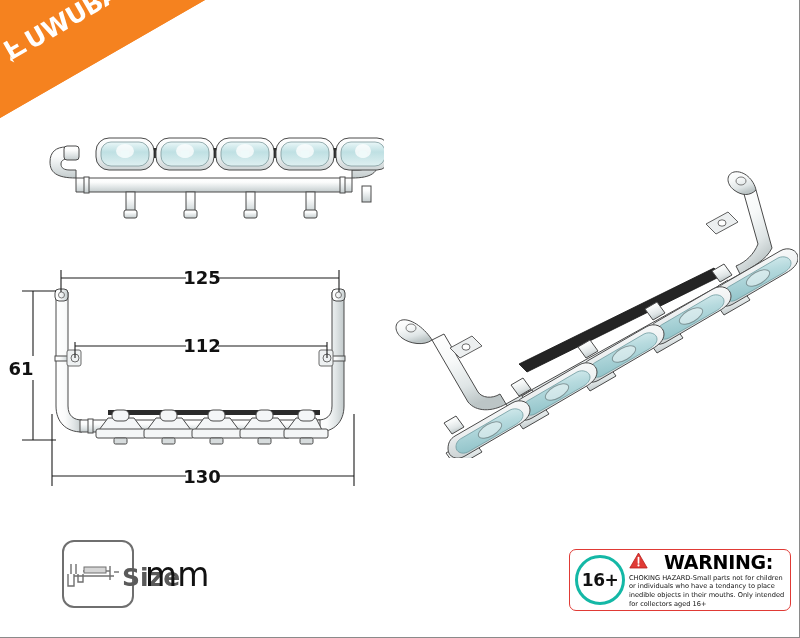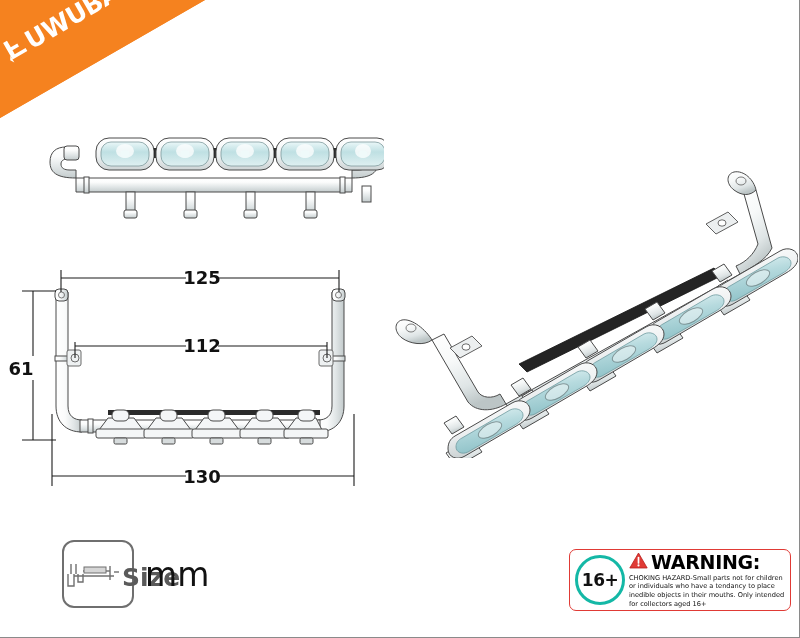--- a/index.html
+++ b/index.html
@@ -142,21 +142,21 @@
     font-family: "DejaVu Sans", sans-serif;
     font-weight: bold;
     font-size: 17px;
     color: #111111;
     letter-spacing: -0.5px;
   }
   #warning-right { flex: 1 1 auto; min-width: 0; }
   #warning-head {
     display: flex;
     align-items: center;
-    gap: 3px;
+    gap: 16px;
     margin-bottom: 1px;
   }
   #warning-title {
     font-family: "DejaVu Sans", sans-serif;
     font-weight: bold;
     font-size: 19px;
     color: #000000;
     letter-spacing: -0.3px;
     line-height: 1;
   }

